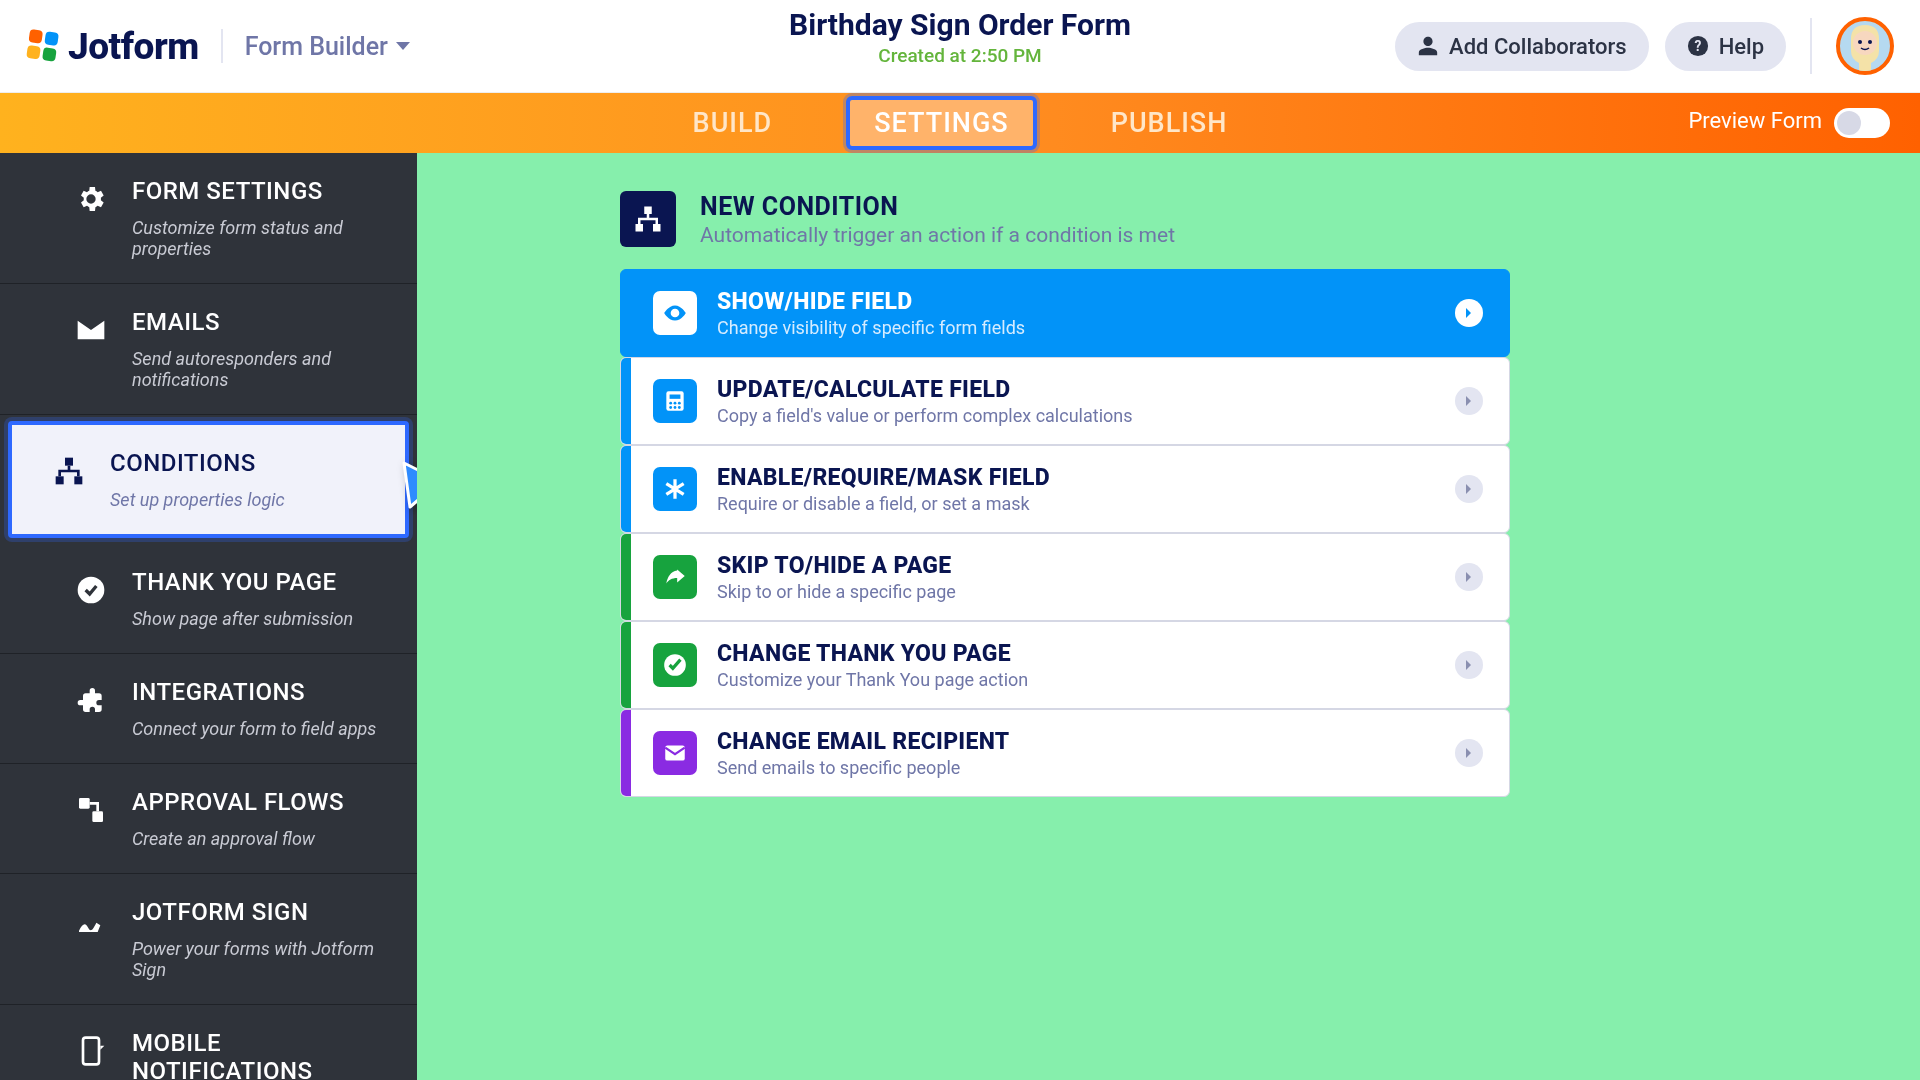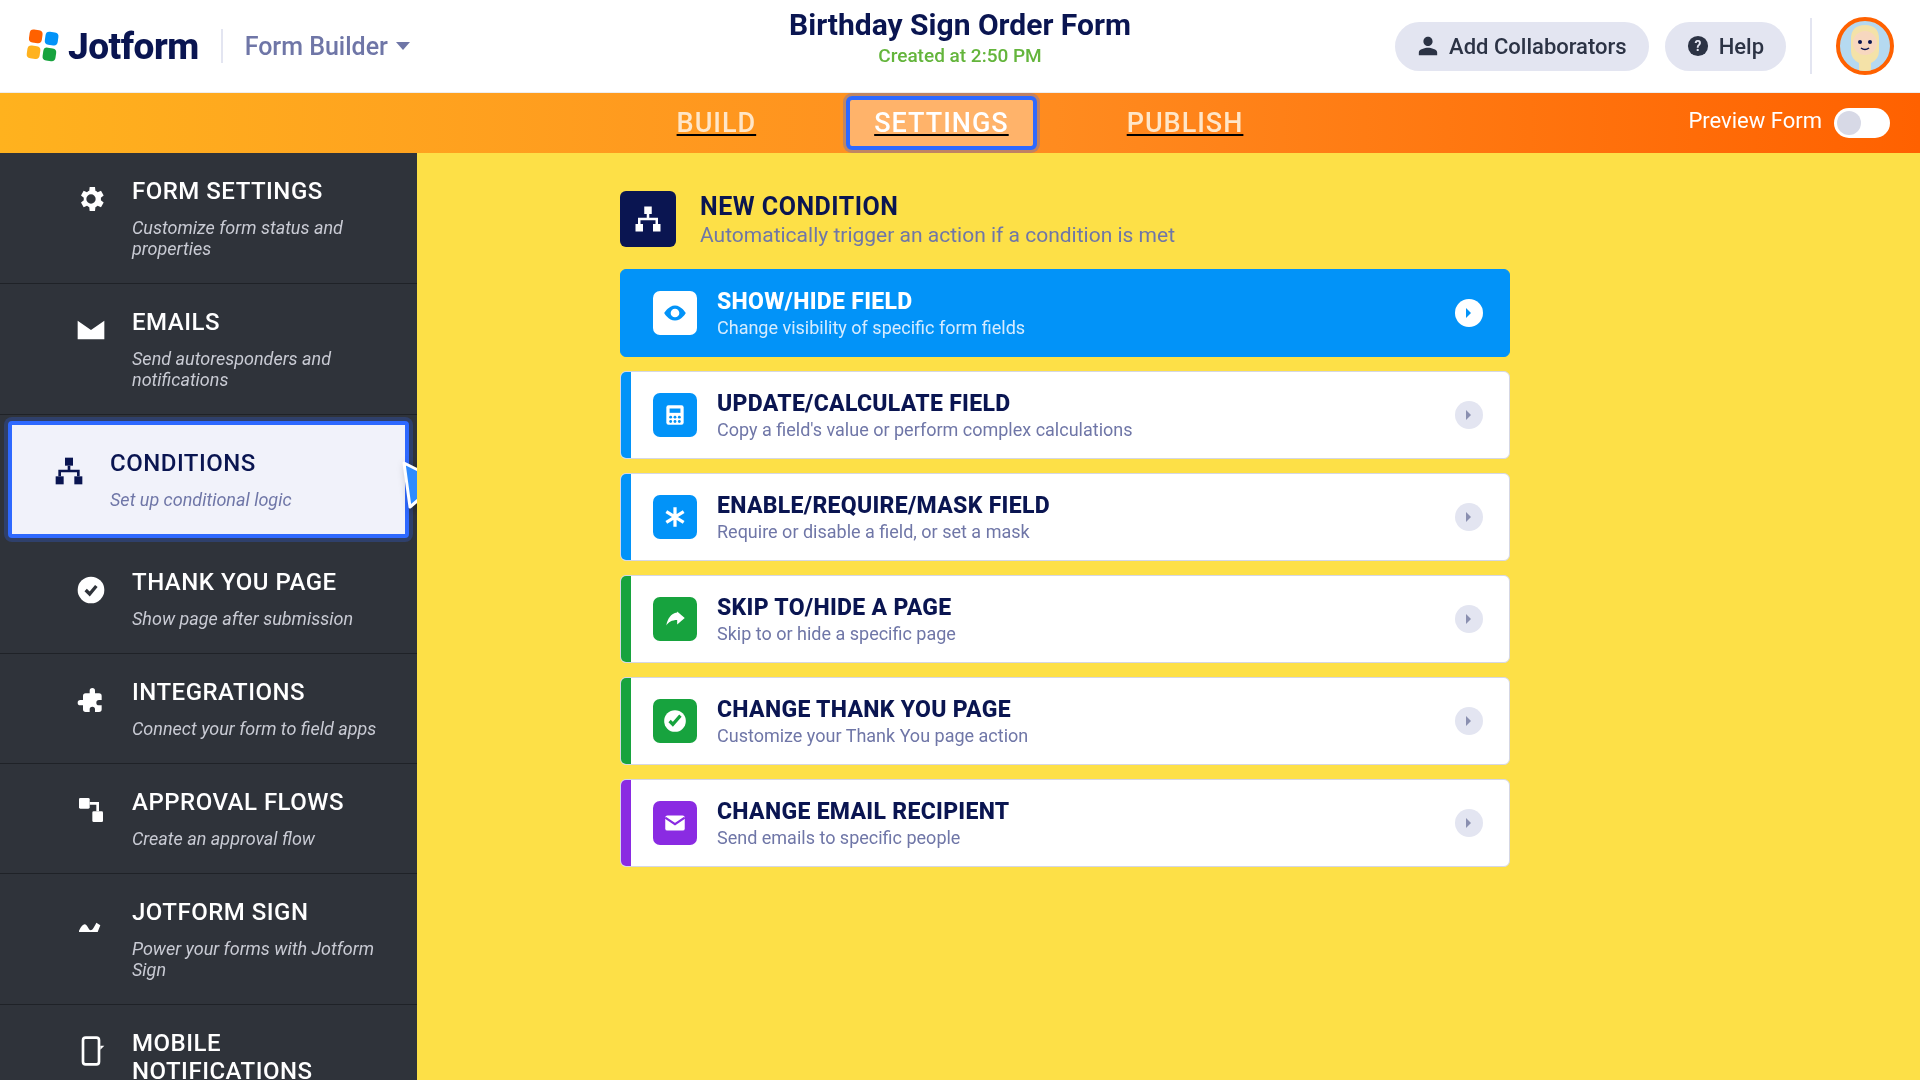--- a/index.html
+++ b/index.html
@@ -24,21 +24,21 @@
 .pill { background:#e3e5f1; border-radius:30px; padding:12px 22px; display:flex; align-items:center; gap:10px; font-size:22px; color:#2c3345; font-weight:500; }
 .pill svg { width:22px; height:22px; }
 .header-vdiv { width:2px; height:56px; background:#e3e5f1; margin:0 8px 0 8px;}
 .avatar { width:58px; height:58px; border-radius:50%; border:4px solid #ff6100; background:#b5d9f0; display:flex; align-items:center; justify-content:center; overflow:hidden;}
 .avatar svg { width:44px; height:50px; }
 
 .navbar {
   height:60px; background:linear-gradient(90deg,#ffb21e 0%, #ff8b1f 55%, #ff6100 100%);
   display:flex; align-items:center; justify-content:center; position:relative;
 }
-.navtabs { display:flex; gap:66px;text-decoration:underline; }
+.navtabs { display:flex; gap:50px; }
 .navtab { font-size:27px; font-weight:500; color:#ffe6c8; letter-spacing:1px; padding:11px 24px;}
 .navtab.active {
   background:#ffb36a; color:#fff; border:4px solid #2e69ff; border-radius:6px;
   box-shadow:0 0 0 3px rgba(46,105,255,0.3);
   padding:7px 24px;
 }
 .preview { position:absolute; right:30px; display:flex; align-items:flex-start; gap:12px; color:#fff; font-size:22px;}
 .toggle { width:56px; height:30px; background:#fff; border-radius:30px; position:relative; }
 .toggle::after { content:""; position:absolute; width:24px; height:24px; background:#d7d9e6; border-radius:50%; top:3px; left:3px;}
 
@@ -58,28 +58,28 @@
   border:4px solid #2e69ff; box-shadow:0 0 0 4px rgba(46,105,255,0.25);
   padding:24px 24px 24px 38px;
 }
 .side-item.active .sub { color:#6f76a7; }
 .side-item.active .ic svg { fill:#0a1551; }
 .cursor-arrow {
   position:absolute; left:398px; top:457px;
 }
 .cursor-arrow svg { width:62px; height:62px; filter:drop-shadow(3px 3px 4px rgba(0,0,0,0.3));}
 
-.main { flex:1; background:#fde047; padding:38px 66px; position:relative; }
+.main { flex:1; background:#86efac; padding:38px 66px; position:relative; }
 .cond-header { display:flex; align-items:center; gap:24px; margin-bottom:22px; margin-left:137px;}
 .cond-header .badge { width:56px; height:56px; background:#0a1551; border-radius:6px; display:flex; align-items:center; justify-content:center;}
 .cond-header .badge svg { width:30px; height:30px; fill:#fff;}
 .cond-header .t1 { font-size:25px; font-weight:700; color:#0a1551; letter-spacing:0.5px;}
 .cond-header .t2 { font-size:21px; color:#6f76a7; margin-top:2px;}
 
-.cond-list { width:890px; margin-left:137px; display:flex; flex-direction:column; gap:14px;}
+.cond-list { width:890px; margin-left:137px; display:flex; flex-direction:column; }
 .cond-row {
   background:#fff; border:1px solid #d5d7e4; border-radius:6px;
   display:flex; align-items:center; height:88px; overflow:hidden; position:relative;
 }
 .cond-row .bar { width:10px; height:100%; }
 .cond-row .iconbox { width:44px; height:44px; border-radius:7px; margin:0 20px 0 22px; display:flex; align-items:center; justify-content:center;}
 .cond-row .iconbox svg { width:26px; height:26px; fill:#fff;}
 .cond-row .texts .r1 { font-size:23px; font-weight:800; color:#0a1551; letter-spacing:0.3px;}
 .cond-row .texts .r2 { font-size:18px; color:#6f76a7; margin-top:2px;}
 .cond-row .chev { margin-left:auto; margin-right:26px; width:28px; height:28px; border-radius:50%; background:#e3e5f1; display:flex; align-items:center; justify-content:center;}
@@ -196,21 +196,21 @@
       <div class="ic">
           <svg viewBox="0 0 24 24">
             <rect x="9" y="2" width="6" height="6"></rect>
             <rect x="2" y="16" width="6" height="6"></rect>
             <rect x="16" y="16" width="6" height="6"></rect>
             <path d="M12 8v4M12 12H5v4M12 12h7v4" stroke="#0a1551" stroke-width="2" fill="none"></path>
           </svg>
         </div>
       <div>
           <div class="ttl">CONDITIONS</div>
-      <div class="sub">Set up conditional logic</div>
+      <div class="sub">Set up properties logic</div>
         </div>
     </div>
 
     <div class="side-item">
       <div class="ic">
           <svg viewBox="0 0 24 24">
             <circle cx="12" cy="12" r="10"></circle>
             <path d="M8 12l3 3 5-6" stroke="#2f333a" stroke-width="2.5" fill="none"></path>
           </svg>
         </div>

